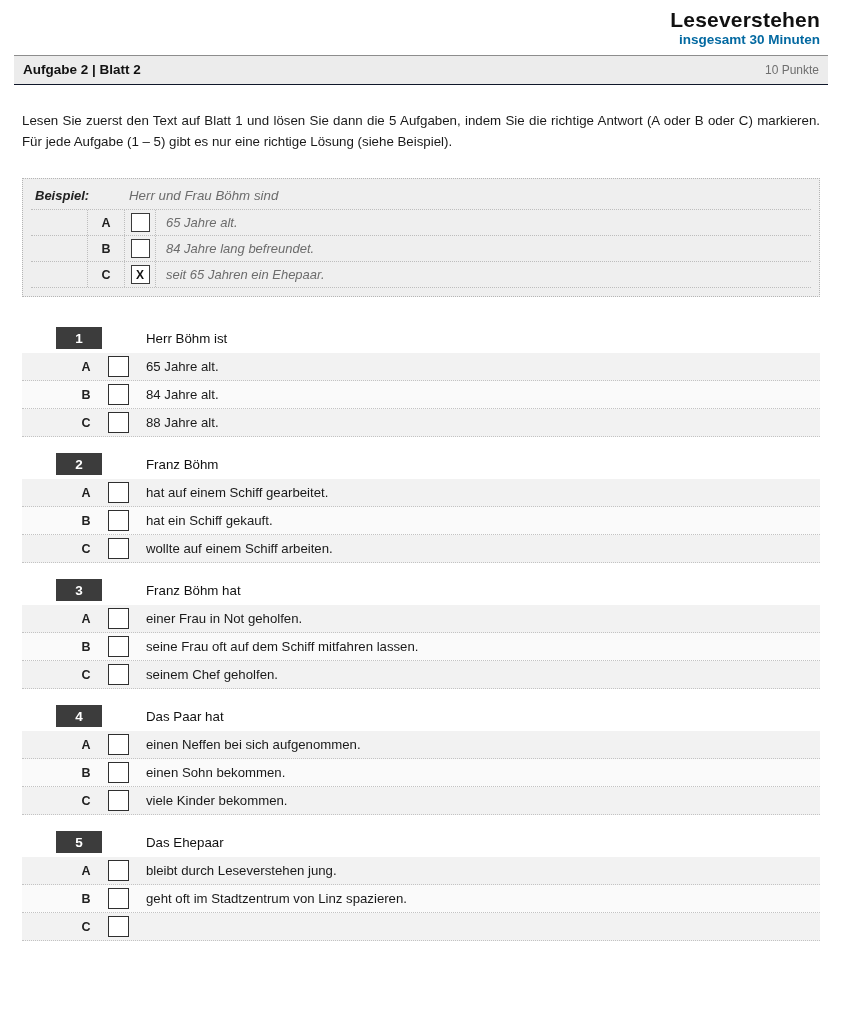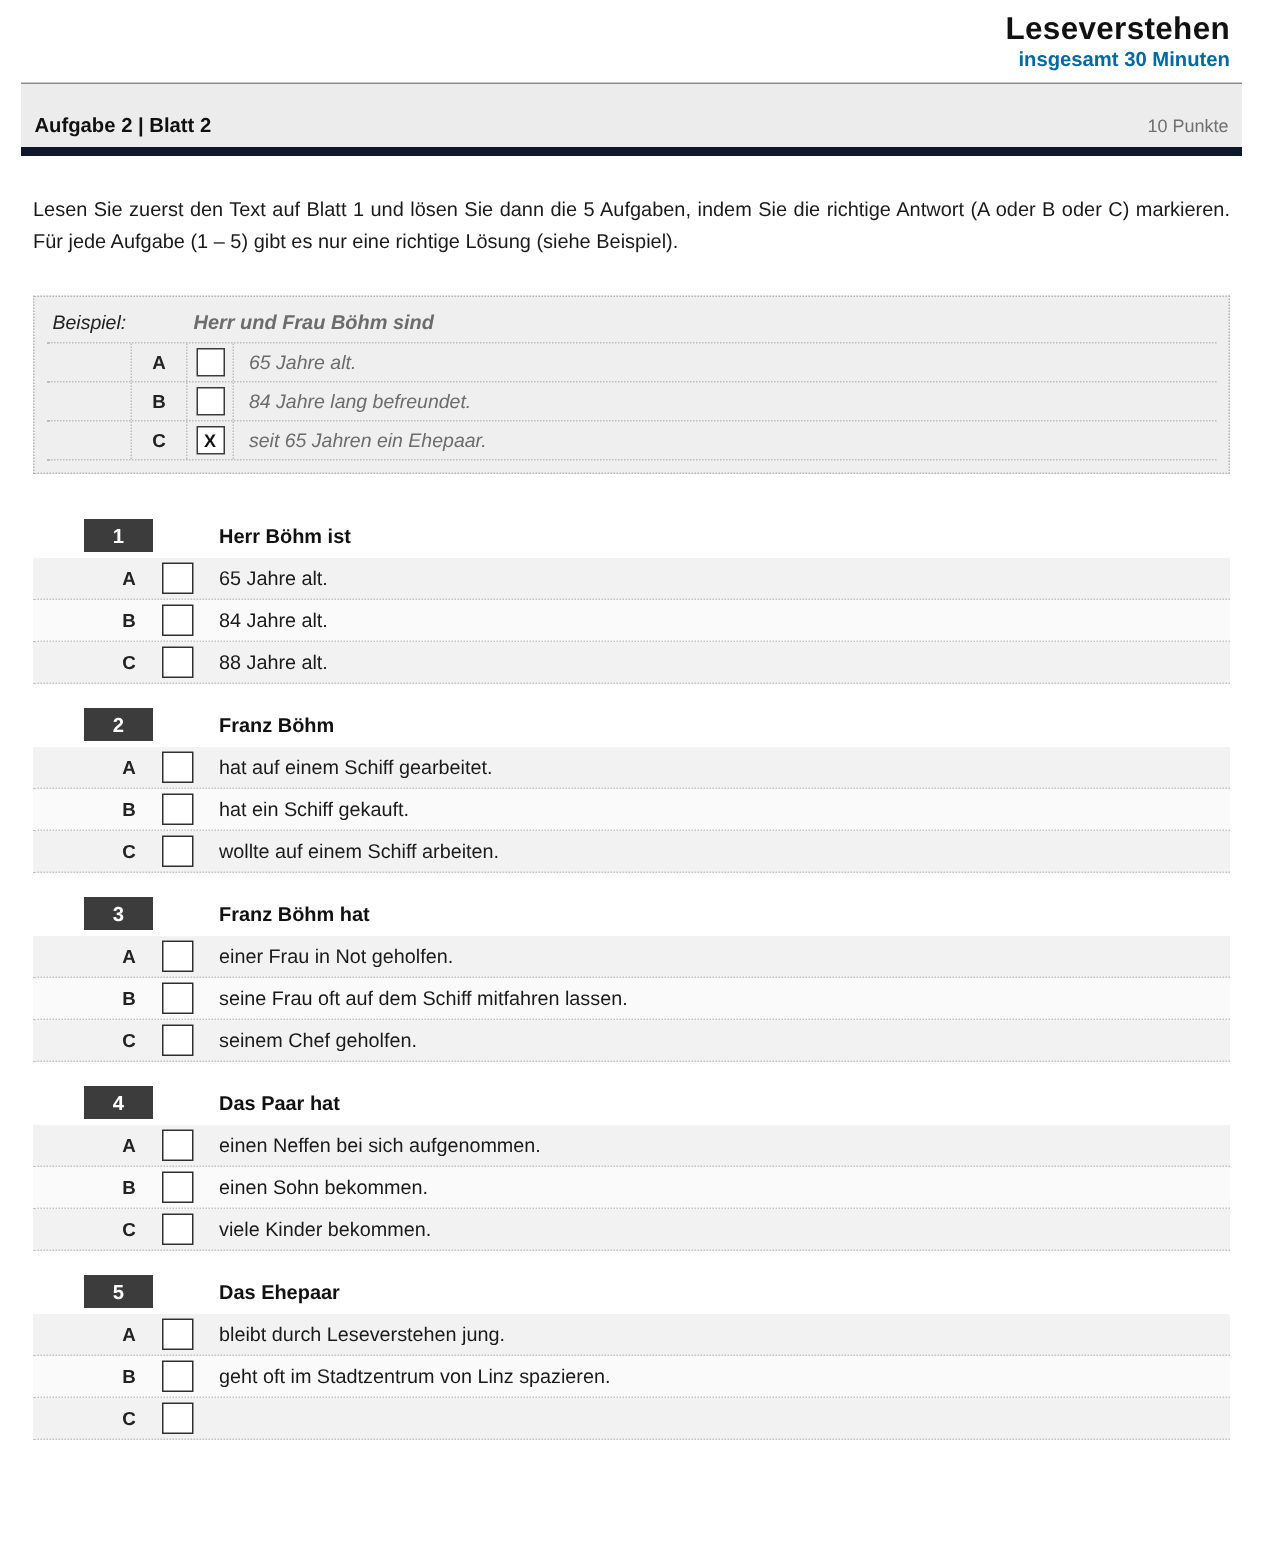--- a/index.html
+++ b/index.html
@@ -40,22 +40,22 @@
     font-size: 13.5px;
     font-weight: bold;
     color: #0369a1;
     padding-bottom: 2px;
   }
   .subheader-row {
     display: flex;
     align-items: center;
     justify-content: space-between;
     background: #ececec;
-    border-bottom: 6px solid #0f172a;
-    padding: 20px 9px 7px 9px;
+    border-bottom: 1px solid #0f172a;
+    padding: 6px 9px 7px 9px;
   }
   .subheader-left {
     font-size: 13.5px;
     font-weight: bold;
     color: #111;
   }
   .subheader-right {
     font-size: 12px;
     color: #6f6f6f;
   }
@@ -77,29 +77,29 @@
     padding: 6px 8px 8px 8px;
   }
   .example-head {
     display: flex;
     align-items: center;
     padding: 3px 0 6px 0;
   }
   .example-label {
     width: 66px;
     font-size: 13px;
-    font-weight: normal;
+    font-weight: bold;
     font-style: italic;
     color: #222;
     padding-left: 4px;
     box-sizing: border-box;
   }
   .example-stem {
     font-size: 13.3px;
-    font-weight: bold;
+    font-weight: normal;
     font-style: italic;
     color: #6c6c6c;
     padding-left: 32px;
   }
   .ex-row {
     display: flex;
     align-items: stretch;
     border-top: 1px dotted #bdbdbd;
     min-height: 25px;
   }
@@ -168,21 +168,21 @@
     font-size: 13.5px;
     font-weight: bold;
     display: flex;
     align-items: center;
     justify-content: center;
     box-sizing: border-box;
   }
   .q-stem {
     padding-left: 44px;
     font-size: 13.3px;
-    font-weight: bold;
+    font-weight: normal;
     color: #111;
   }
   .opt-row {
     display: flex;
     align-items: stretch;
     min-height: 27px;
     border-bottom: 1px dotted #c3c3c3;
     background: #f2f2f2;
   }
   .opt-row.alt { background: #fafafa; }

